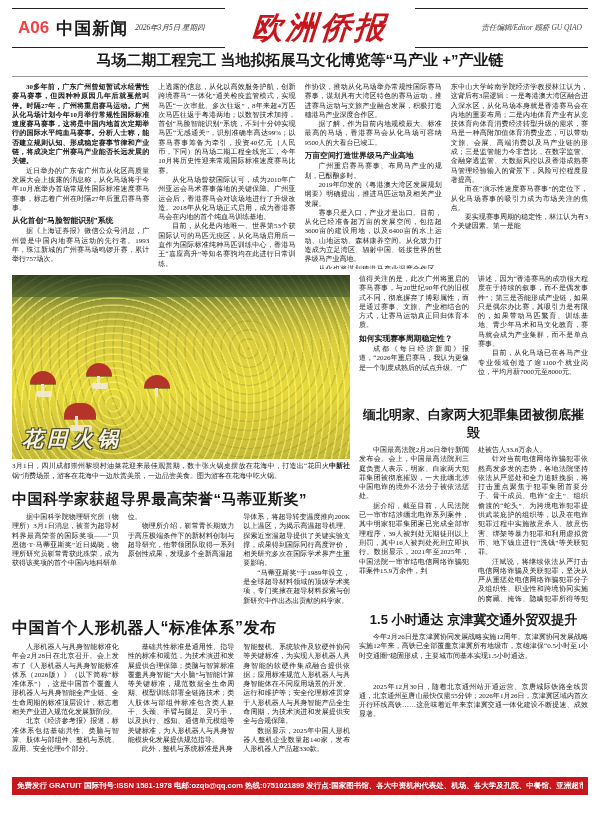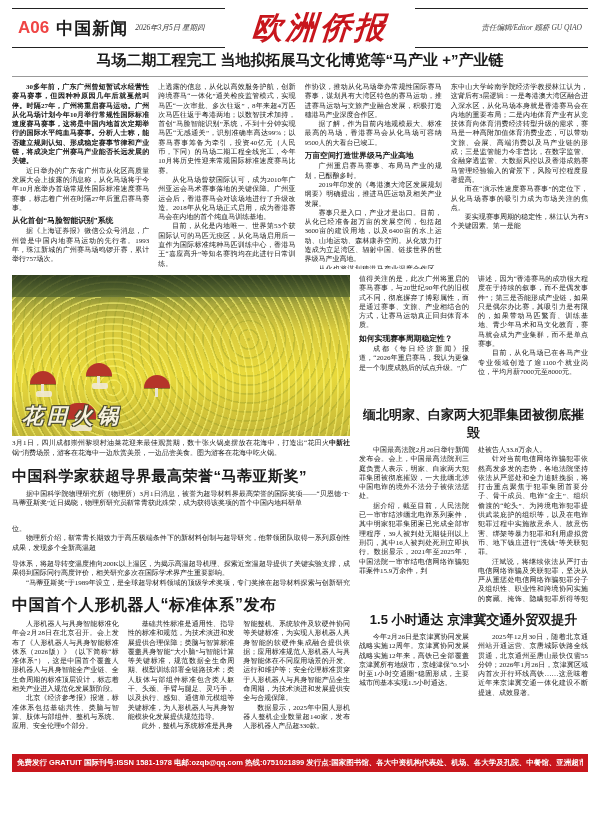--- a/index.html
+++ b/index.html
@@ -36,21 +36,21 @@
   .para.subhead{font-weight:bold;font-size:7.8px;text-indent:0;margin:3px 0 2px;
        font-family:"Liberation Sans",sans-serif;}
   .main-cols{height:186px;}
 
   
   .mid{display:flex;gap:9px;margin-top:6px;}
   .mid-left{width:338px;}
   .mid-right{flex:1;min-width:0;}
 
   
-  .photo{position:relative;height:161px;overflow:hidden;
+  .photo{position:relative;height:184px;overflow:hidden;
      background:
        repeating-radial-gradient(circle at 30% 70%, rgba(255,250,120,.55) 0 1px, transparent 2px 7px),
        repeating-radial-gradient(circle at 70% 40%, rgba(140,150,40,.35) 0 1px, transparent 2px 9px),
        linear-gradient(180deg,#46552c 0%,#6d7c34 9%,#aaa73c 18%,#d9cb3e 34%,#e9da3c 62%,#d2c43a 86%,#c4b83a 100%);}
   .trees{position:absolute;top:0;left:0;right:0;height:22px;
        background:linear-gradient(180deg,#2f3d20,#5a6a30);opacity:.85;}
   .umb{position:absolute;width:26px;height:13px;background:#b5342a;
        border-radius:13px 13px 0 0;box-shadow:0 1px 0 rgba(60,40,20,.5);}
   .umb:after{content:"";position:absolute;left:11px;top:13px;width:3px;height:9px;background:#e8e4d2;}
   .tbl{position:absolute;width:16px;height:6px;background:#efe9d6;border-radius:2px;opacity:.9;}
@@ -59,25 +59,25 @@
        text-shadow:1px 1px 0 #4a4a30,-1px -1px 0 #4a4a30,1px -1px 0 #4a4a30,-1px 1px 0 #4a4a30;}
   .caption{font-size:7px;line-height:9.5px;text-align:justify;margin-top:3px;}
   .credit{float:right;font-weight:bold;}
 
   
   .art-head{font-weight:900;font-family:"Liberation Sans",sans-serif;}
   .sci-head{font-size:15px;margin:9px 0 4px;letter-spacing:.5px;}
   .robot-head{font-size:16px;margin:9px 0 4px;letter-spacing:.5px;}
   .crime-head{font-size:13px;text-align:center;margin:19px 0 4px;}
   .trans-head{font-size:13px;text-align:center;margin:7px 0 4px;}
-  .sci-cols{height:96px;flex-direction:column;}
+  .sci-cols{height:96px;}
   .robot-cols{height:128px;}
   .cont-cols{height:112px;}
   .crime-cols{height:158px;}
-  .trans-cols{height:90px;}
+  .trans-cols{height:90px;flex-direction:column;}
 
   
   .footer{margin:6px 12px 0;background:#c8161d;color:#fff;height:18px;
        display:flex;align-items:center;padding:0 5px;}
   .footer span{font-size:7.5px;font-weight:bold;white-space:nowrap;overflow:hidden;
        font-family:"Liberation Sans",sans-serif;}
 </style>
 </head>
 <body>
 

